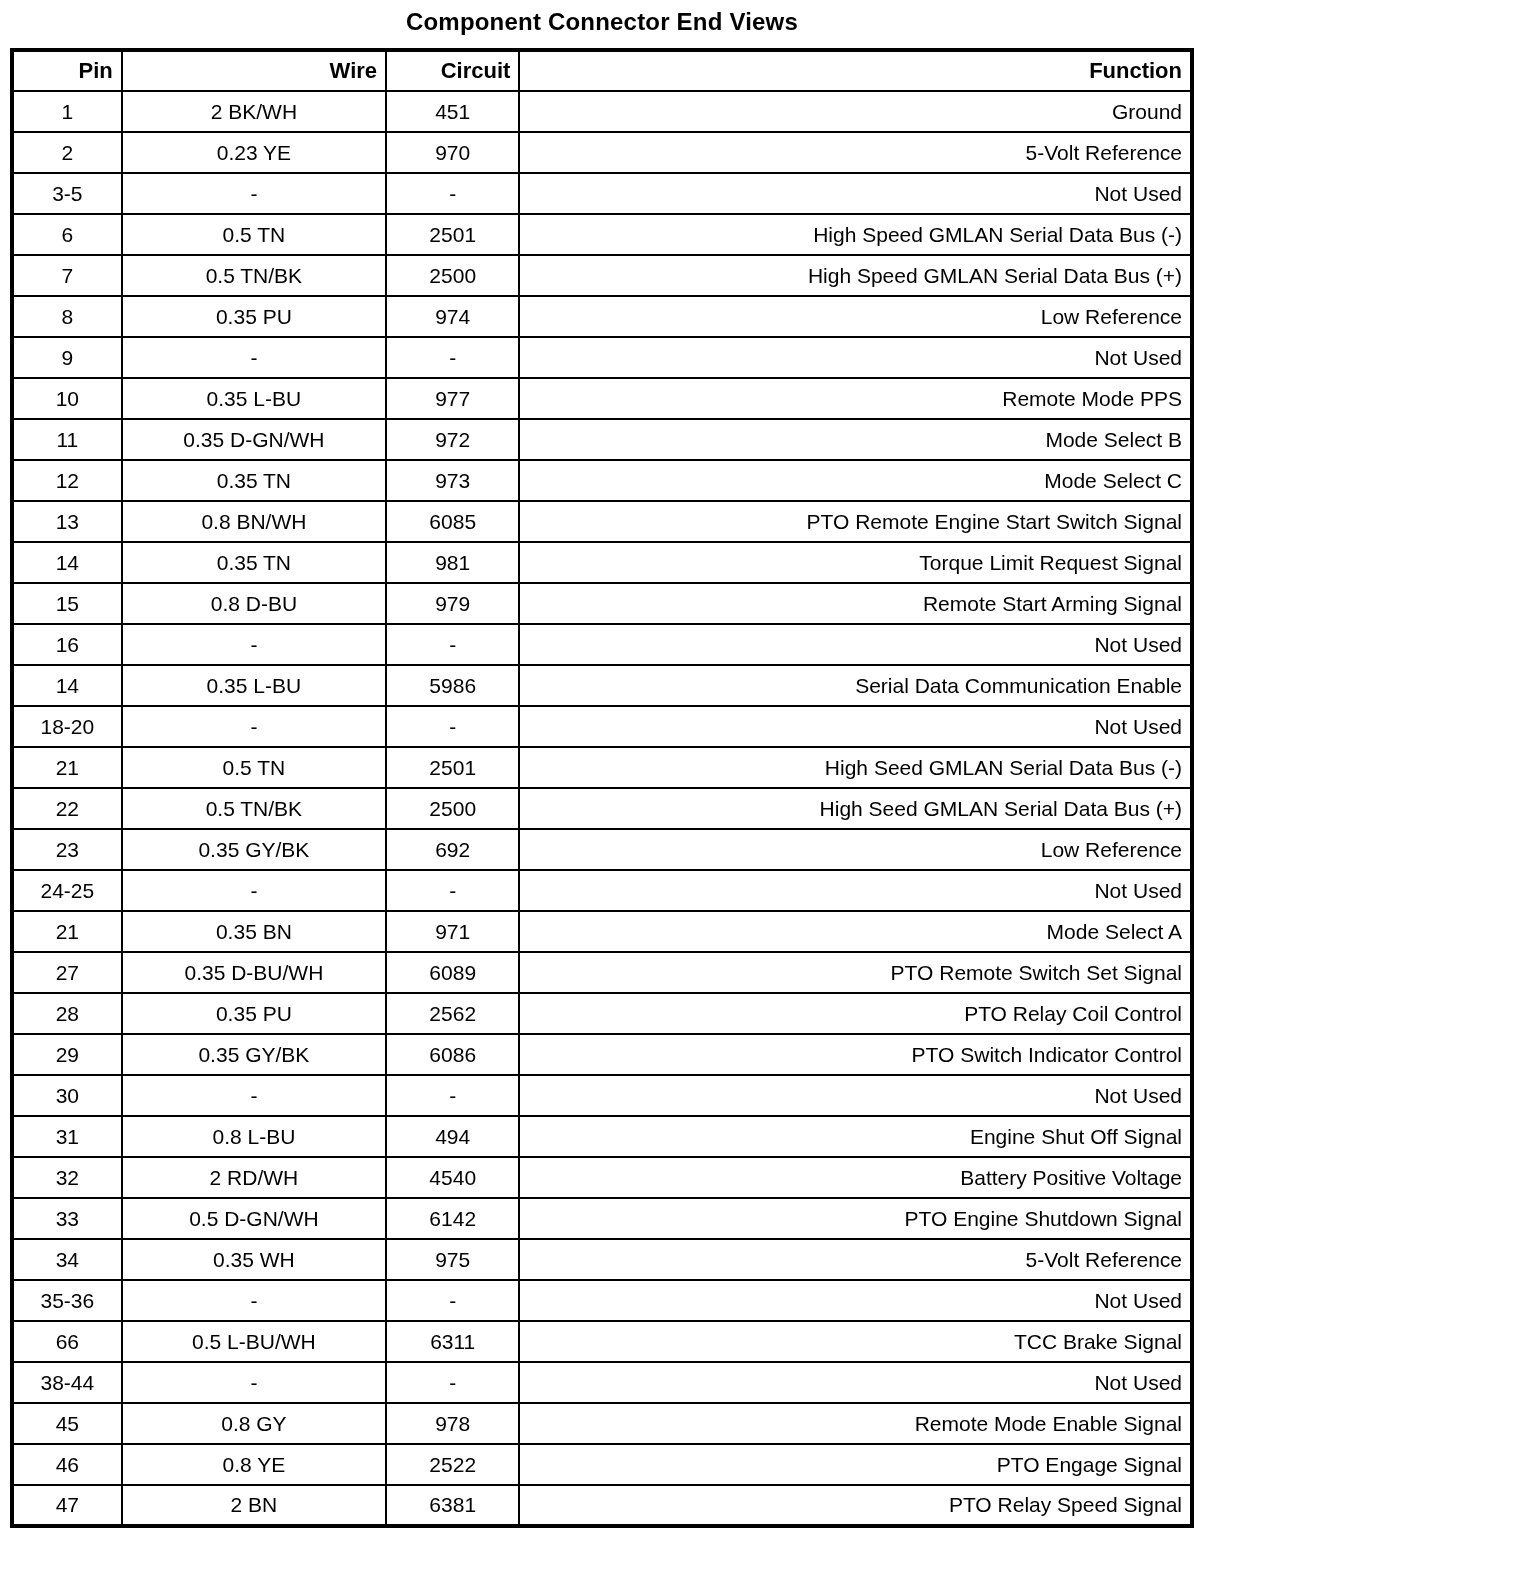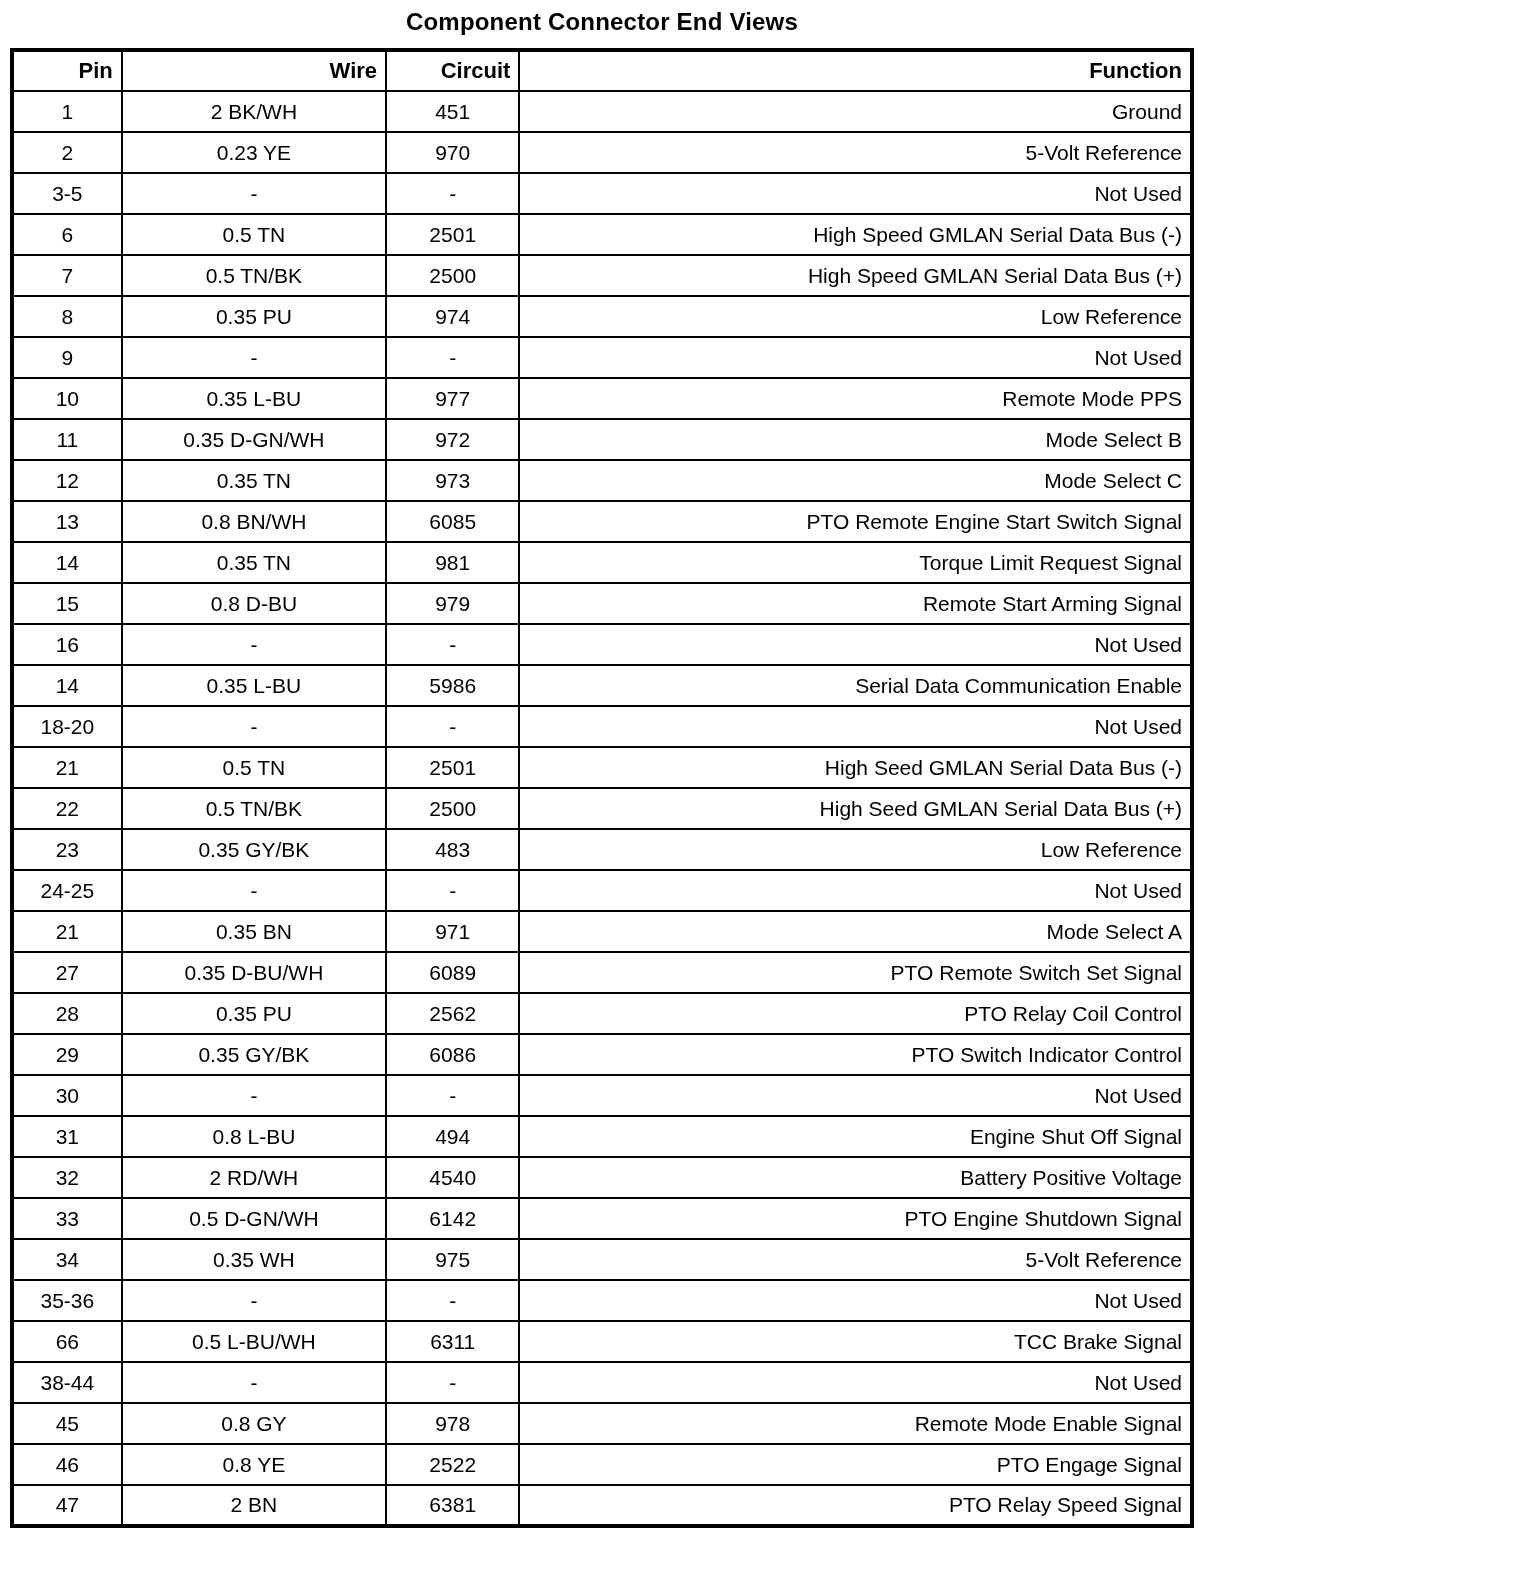--- a/index.html
+++ b/index.html
@@ -178,21 +178,21 @@
         </tr>
         <tr>
           <td class="cell-pin">22</td>
           <td class="cell-wire">0.5 TN/BK</td>
           <td class="cell-circuit">2500</td>
           <td class="cell-function">High Seed GMLAN Serial Data Bus (+)</td>
         </tr>
         <tr>
           <td class="cell-pin">23</td>
           <td class="cell-wire">0.35 GY/BK</td>
-          <td class="cell-circuit">483</td>
+          <td class="cell-circuit">692</td>
           <td class="cell-function">Low Reference</td>
         </tr>
         <tr>
           <td class="cell-pin">24-25</td>
           <td class="cell-wire">-</td>
           <td class="cell-circuit">-</td>
           <td class="cell-function">Not Used</td>
         </tr>
         <tr>
           <td class="cell-pin">21</td>

